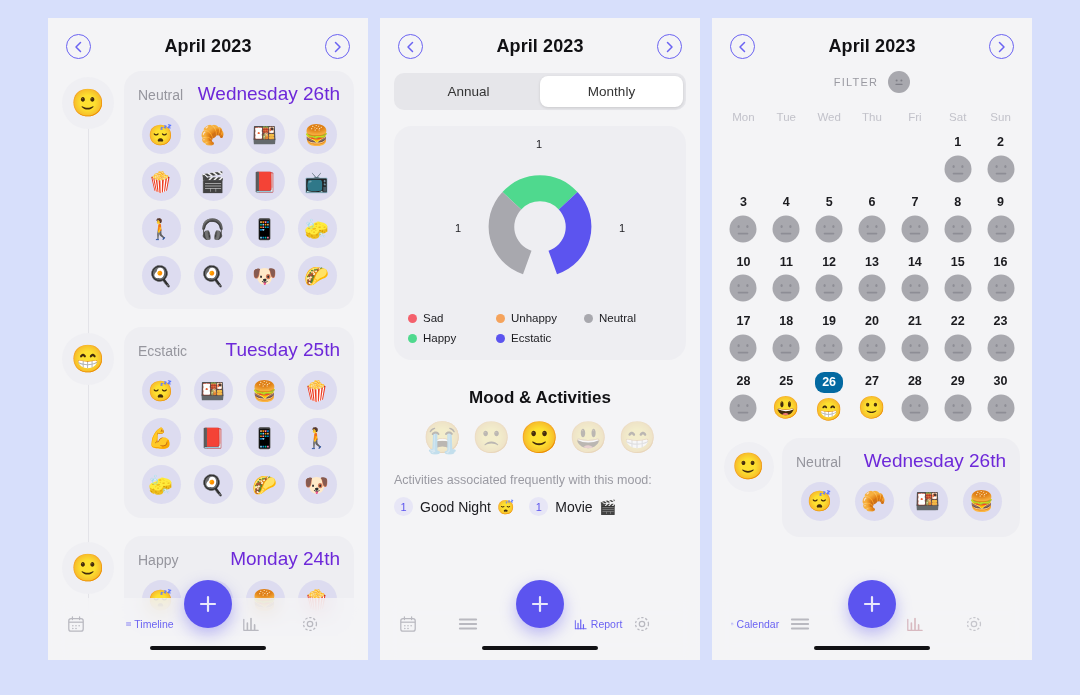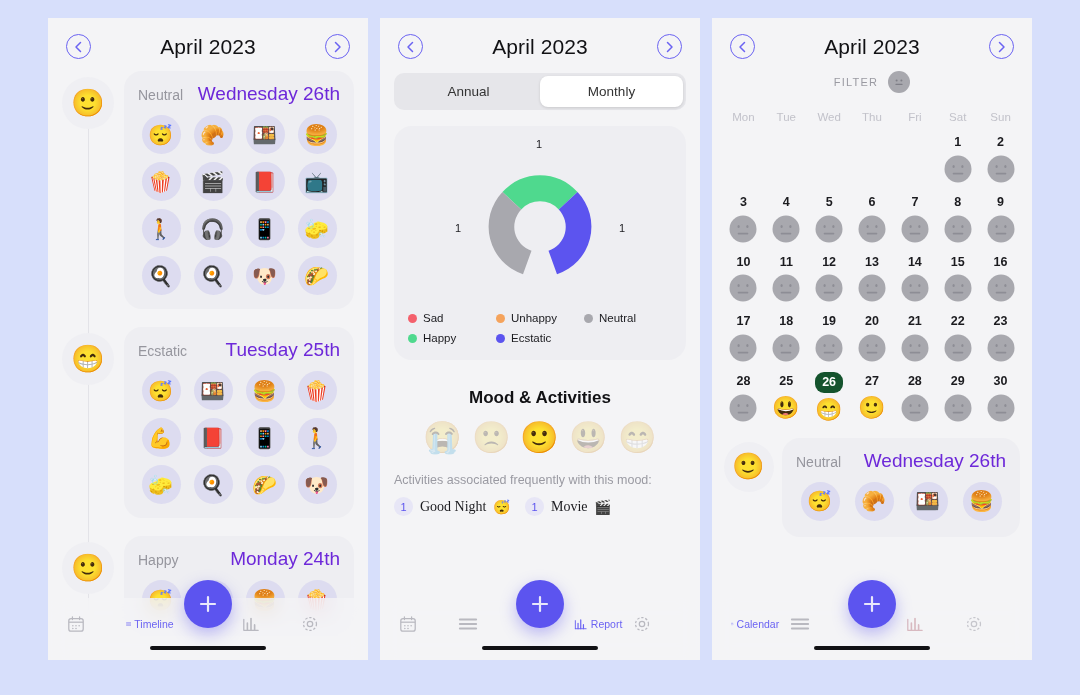--- a/index.html
+++ b/index.html
@@ -35,21 +35,21 @@
     padding: 16px 18px 4px 18px;
   }
   .navbtn {
     width: 25px; height: 25px; border-radius: 50%;
     border: 1.6px solid #6b63f2;
     display: flex; align-items: center; justify-content: center;
     flex: 0 0 auto;
   }
   .navbtn svg { display: block; }
   .month {
-    font-size: 21px; font-weight: normal; color: #111114;
+    font-size: 18px; font-weight: bold; color: #111114;
     letter-spacing: .1px;
   }
 
   
   .tl-body { position: relative; padding: 8px 14px 0 14px; }
   .tl-rail {
     position: absolute; left: 40px; top: 46px; bottom: 0;
     width: 1px; background: #e3e3e8;
   }
   .tl-entry { position: relative; display: flex; gap: 10px; margin-bottom: 18px; }
@@ -148,21 +148,21 @@
   .face { font-size: 31px; line-height: 1; opacity: .30; filter: grayscale(.35); }
   .face.sel { opacity: 1; filter: none; }
   .ma-sub { font-size: 12.5px; color: #9a9aa2; margin: 20px 14px 0 14px; }
   .chips { display: flex; gap: 14px; margin: 10px 14px 0 14px; align-items: center; }
   .chip { display: flex; align-items: center; gap: 7px; }
   .chip-n {
     width: 19px; height: 19px; border-radius: 50%;
     background: #e7e6f6; color: #5c54ef;
     font-size: 11px; display: flex; align-items: center; justify-content: center;
   }
-  .chip-t { font-size: 14px; color: #1b1b1f; font-family: Liberation Serif, serif; }
+  .chip-t { font-size: 14px; color: #1b1b1f; }
   .chip-e { font-size: 14px; }
 
   
   .filter {
     display: flex; align-items: center; justify-content: center; gap: 10px;
     margin-top: 8px;
   }
   .filter-l { font-size: 11px; letter-spacing: 1.2px; color: #9a9aa2; }
   .filter-f {
     width: 22px; height: 22px; border-radius: 50%;
@@ -172,21 +172,21 @@
   .dow {
     display: grid; grid-template-columns: repeat(7, 1fr);
     margin: 18px 10px 0 10px;
   }
   .dow span { text-align: center; font-size: 11.5px; color: #c2c2ca; }
   .cal { display: grid; grid-template-columns: repeat(7, 1fr); margin: 4px 10px 0 10px; row-gap: 4px; }
   .cell { display: flex; flex-direction: column; align-items: center; gap: 3px; padding-top: 6px; }
   .cell.empty { visibility: hidden; }
   .cnum { font-size: 12.5px; font-weight: bold; color: #1b1b1f; line-height: 1.5; }
   .cnum.today {
-    background: #14532d; color: #fff; border-radius: 9px;
+    background: #0369a1; color: #fff; border-radius: 9px;
     padding: 1px 7px;
   }
   .cface { width: 28px; height: 28px; border-radius: 50%; }
   .cface.emoji {
     display: flex; align-items: center; justify-content: center;
     font-size: 22px; line-height: 1; background: none;
   }
   .detail { display: flex; gap: 8px; margin: 14px 12px 0 12px; }
   .detail-face {
     width: 50px; height: 50px; border-radius: 50%; background: #efeff3;

